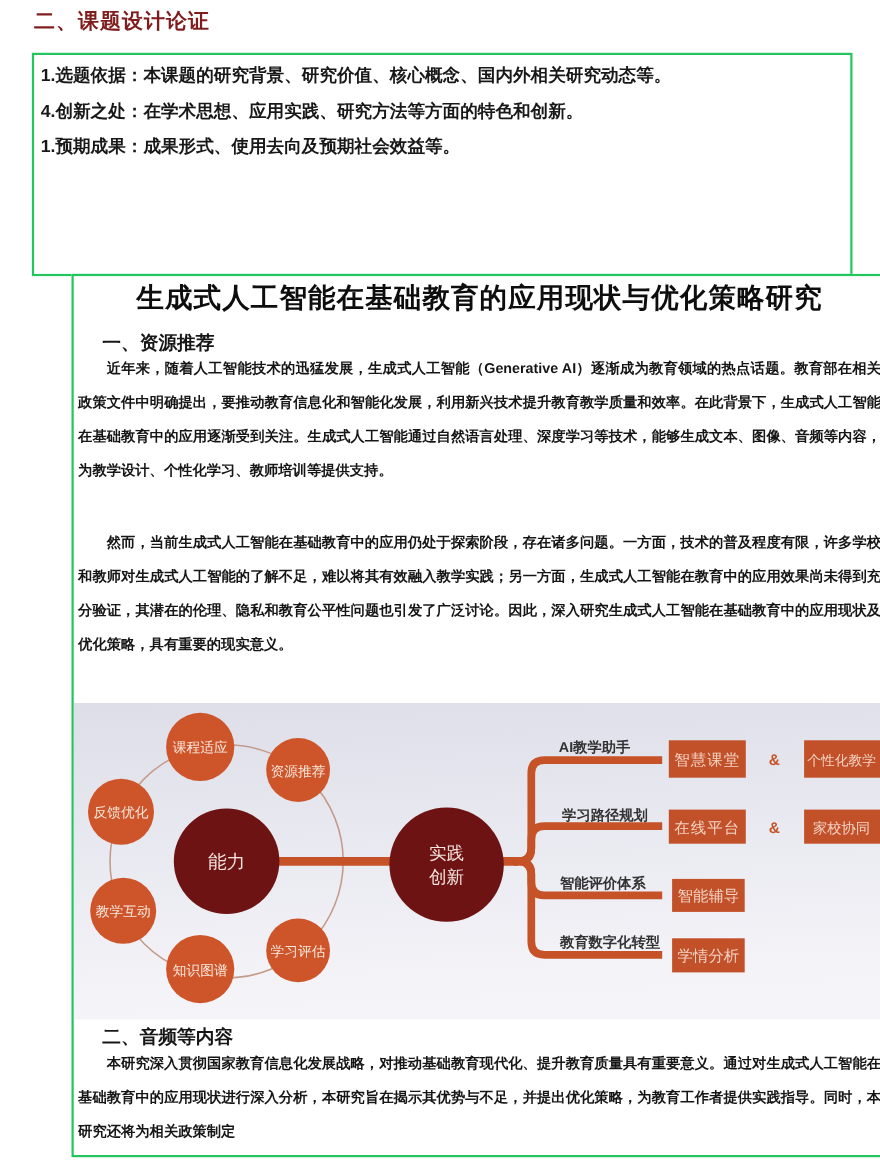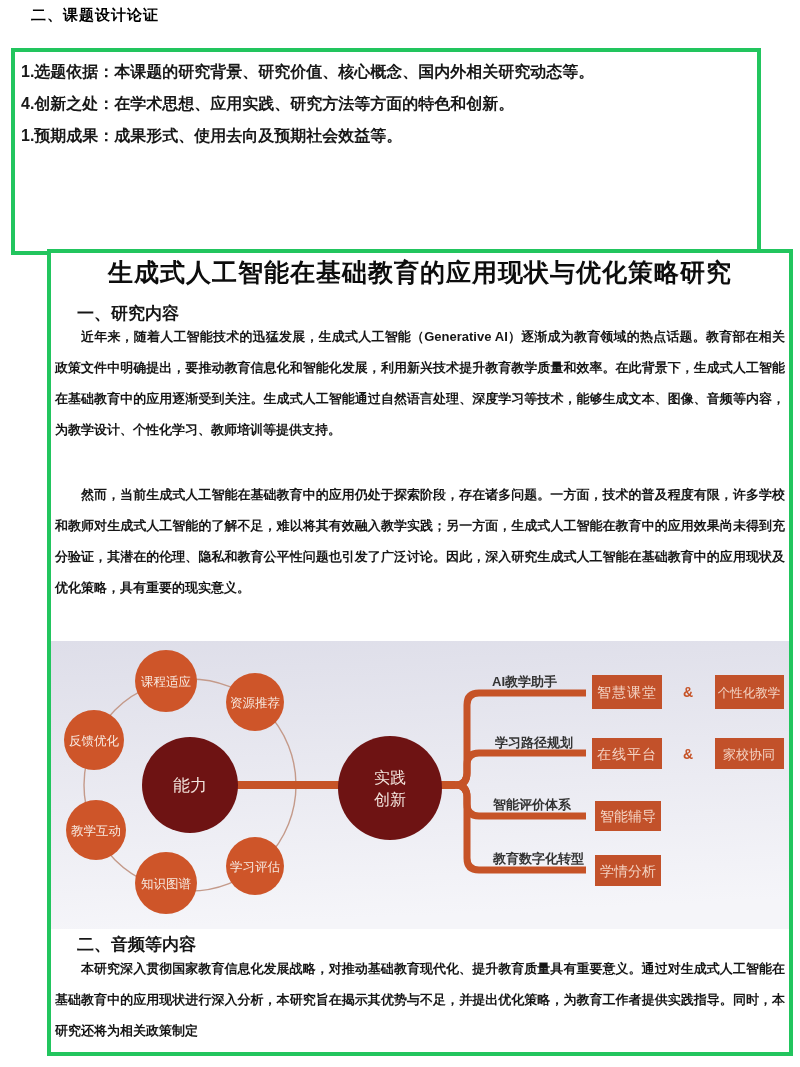--- a/index.html
+++ b/index.html
@@ -1,25 +1,25 @@
 <!DOCTYPE html>
 <html><head>
 <meta charset="utf-8">
 <style>
   html,body{margin:0;padding:0;}
   body{
     width:800px;height:1067px;background:#ffffff;position:relative;
     font-family:"Liberation Sans", sans-serif;color:#1a1a1a;overflow:hidden;
   }
   .doc-header{
-    position:absolute;left:31px;top:6px;font-size:15px;font-weight:bold;
-    letter-spacing:1px;color:#000000;
+    position:absolute;left:31px;top:6px;font-size:19px;font-weight:bold;
+    letter-spacing:1px;color:#7f1d1d;
   }
   .box{
-    position:absolute;left:11px;width:738px;border:4px solid #22c55e;background:#ffffff;
+    position:absolute;left:29px;width:738px;border:2px solid #22c55e;background:#ffffff;
   }
   .box.instructions{top:48px;height:195px;padding:4px 6px 0 6px;width:730px;}
   .box.instructions p{
     margin:0;font-size:16px;line-height:32px;font-weight:600;color:#181818;
     white-space:nowrap;overflow:hidden;
   }
   .box.main{top:249px;height:799px;overflow:hidden;margin-left:36px;}
   .box.main .title{
     position:absolute;top:3px;left:0;right:0;text-align:center;
     font-size:25px;font-weight:bold;color:#0d0d0d;letter-spacing:1px;
@@ -46,21 +46,21 @@
 <div class="doc-header">二、课题设计论证</div>
 
 <div class="box instructions">
   <p>1.选题依据：本课题的研究背景、研究价值、核心概念、国内外相关研究动态等。</p>
   <p>4.创新之处：在学术思想、应用实践、研究方法等方面的特色和创新。</p>
   <p>1.预期成果：成果形式、使用去向及预期社会效益等。</p>
 </div>
 
 <div class="box main">
   <div class="title">生成式人工智能在基础教育的应用现状与优化策略研究</div>
-  <div class="h h1">一、研究内容</div>
+  <div class="h h1">一、资源推荐</div>
   <p class="para p1">近年来，随着人工智能技术的迅猛发展，生成式人工智能（Generative AI）逐渐成为教育领域的热点话题。教育部在相关政策文件中明确提出，要推动教育信息化和智能化发展，利用新兴技术提升教育教学质量和效率。在此背景下，生成式人工智能在基础教育中的应用逐渐受到关注。生成式人工智能通过自然语言处理、深度学习等技术，能够生成文本、图像、音频等内容，为教学设计、个性化学习、教师培训等提供支持。</p>
   <p class="para p2">然而，当前生成式人工智能在基础教育中的应用仍处于探索阶段，存在诸多问题。一方面，技术的普及程度有限，许多学校和教师对生成式人工智能的了解不足，难以将其有效融入教学实践；另一方面，生成式人工智能在教育中的应用效果尚未得到充分验证，其潜在的伦理、隐私和教育公平性问题也引发了广泛讨论。因此，深入研究生成式人工智能在基础教育中的应用现状及优化策略，具有重要的现实意义。</p>
 
   <svg class="diagram" width="738" height="288" viewBox="0 0 738 288">
     <defs>
       <linearGradient id="bg" x1="0" y1="0" x2="0.12" y2="1">
         <stop offset="0" stop-color="#DEDEE9"></stop>
         <stop offset="1" stop-color="#F5F5F9"></stop>
       </linearGradient>
     </defs>

